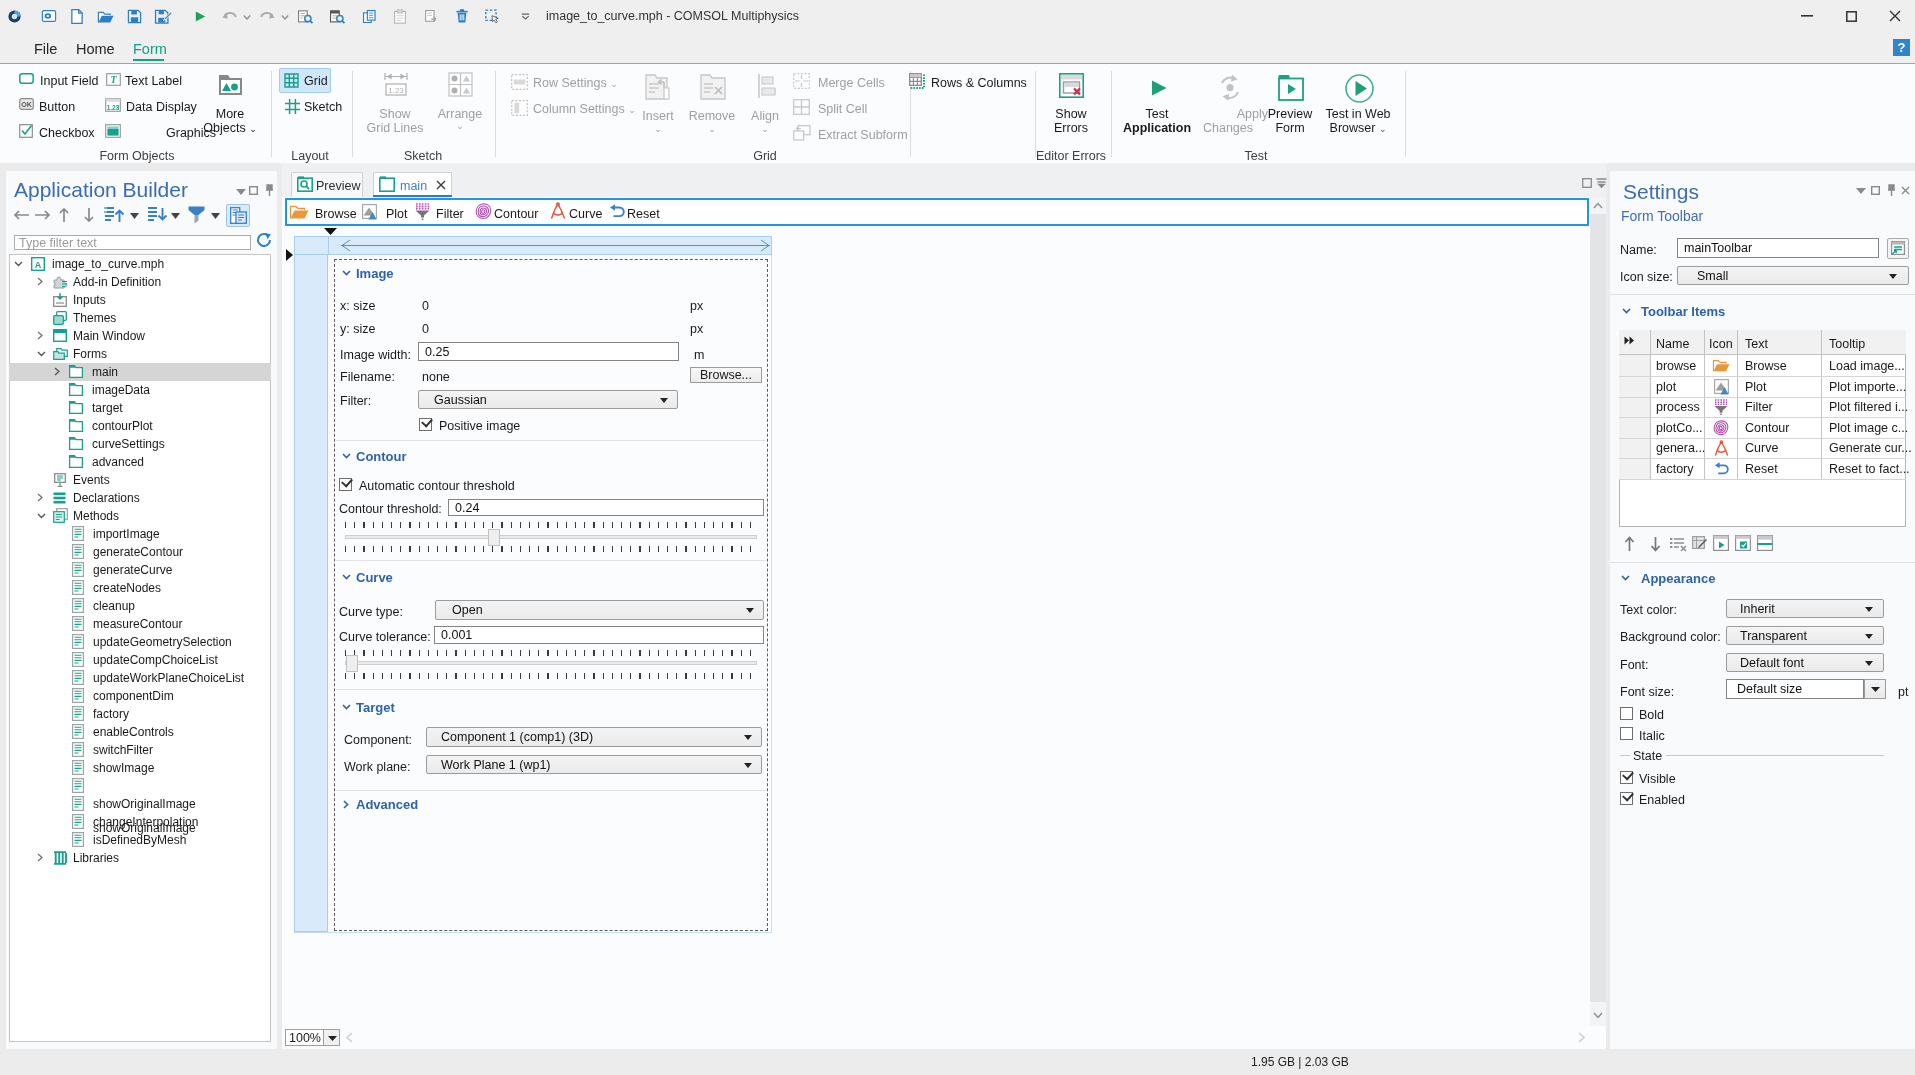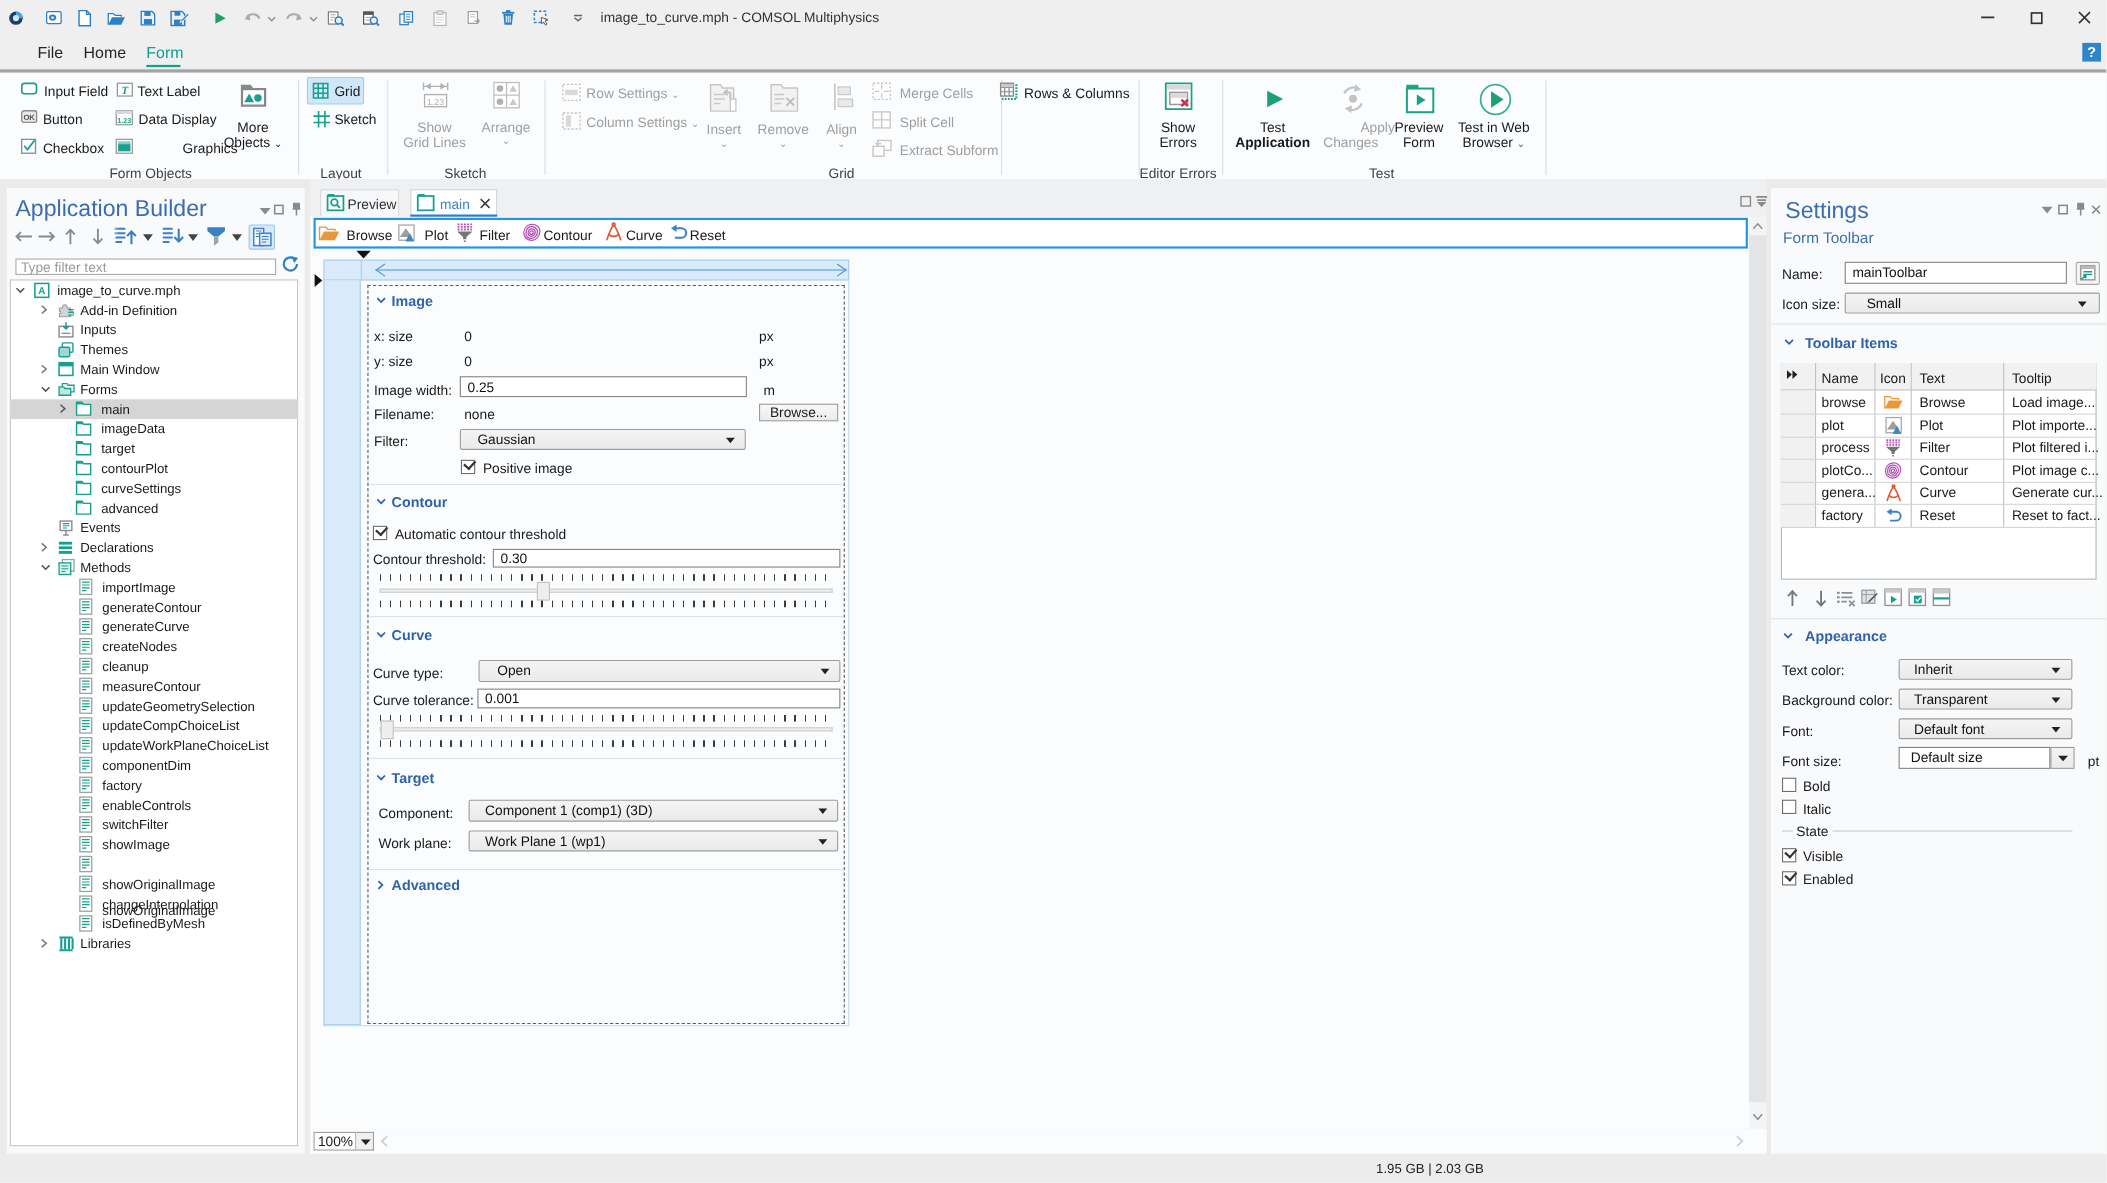--- a/index.html
+++ b/index.html
@@ -4,21 +4,21 @@
 <style>
 * { margin:0; padding:0; box-sizing:border-box; }
 html,body { width:1915px; height:1075px; overflow:hidden; }
 body { font-family:"Liberation Sans", sans-serif; font-size:12.5px; color:#1a1a1a; background:#ebebeb; position:relative; }
 .abs { position:absolute; }
 .lbl { position:absolute; white-space:nowrap; font-size:12.5px; color:#1a1a1a; }
 svg { position:absolute; overflow:visible; }
 
 #titlebar { position:absolute; left:0; top:0; width:1915px; height:33px; background:#efefef; }
 #menurow { position:absolute; left:0; top:33px; width:1915px; height:30px; background:#efefef; }
-#ribbon { position:absolute; left:0; top:63px; width:1915px; height:100px; background:#fbfcfe; border-top:3px solid #a3a3a3; }
+#ribbon { position:absolute; left:0; top:63px; width:1915px; height:100px; background:#fbfcfe; border-top:1px solid #a3a3a3; }
 .rsep { position:absolute; top:7px; width:1px; height:86px; background:#dcdcdc; }
 .rgrouplbl { position:absolute; top:85px; font-size:12.5px; color:#3f3f3f; text-align:center; white-space:nowrap; }
 .rlbl { position:absolute; font-size:12.5px; color:#1a1a1a; white-space:nowrap; }
 .rlbl.dis { color:#9f9f9f; }
 .bigbtnlbl { position:absolute; font-size:12.5px; color:#1a1a1a; text-align:center; white-space:nowrap; }
 .bigbtnlbl.dis { color:#9f9f9f; }
 #menurow .mtab { position:absolute; top:8px; font-size:14.5px; color:#262626; }
 
 #leftpanel { position:absolute; left:6px; top:171px; width:271px; height:878px; background:#f9fafc; }
 #centerarea { position:absolute; left:282px; top:163px; width:1324px; height:886px; background:#eff0f2; }
@@ -772,21 +772,21 @@
     <div class="lbl" style="left:157px; top:256px;">Positive image</div>
     <div class="divline" style="left:54px; top:277px; width:430px;"></div>
     <svg style="left:60px; top:290px;" width="9" height="6" viewBox="0 0 9 6">
         <path d="M1 1 L4.5 4.6 L8 1" fill="none" stroke="#2f63a7" stroke-width="1.6"></path>
       </svg>
     <div class="sechead" style="left:74px; top:286px;">Contour</div>
     <div class="chkbox on" style="left:57px; top:315px;"></div>
     <div class="lbl" style="left:77px; top:316px;">Automatic contour threshold</div>
     <div class="lbl" style="left:57px; top:339px;">Contour threshold:</div>
     <div class="tinput" style="left:166px; top:336px; width:316px; height:17px;">
-        <span>0.30</span>
+        <span>0.24</span>
       </div>
     <div class="abs" style="left:63px; top:359px; width:412px; height:6px; background-image:repeating-linear-gradient(90deg,#3a3a3a 0 1.2px,transparent 1.2px 9.2px);"></div>
     <div class="abs" style="left:63px; top:372px; width:412px; height:4px; background:#ebebeb; border:1px solid #cfcfcf;"></div>
     <div class="abs" style="left:206px; top:366px; width:12px; height:17px; background:#eeeeee; border:1px solid #c2c2c2;"></div>
     <div class="abs" style="left:63px; top:383px; width:412px; height:6px; background-image:repeating-linear-gradient(90deg,#3a3a3a 0 1.2px,transparent 1.2px 9.2px);"></div>
     <div class="divline" style="left:54px; top:397px; width:430px;"></div>
     <svg style="left:60px; top:411px;" width="9" height="6" viewBox="0 0 9 6">
         <path d="M1 1 L4.5 4.6 L8 1" fill="none" stroke="#2f63a7" stroke-width="1.6"></path>
       </svg>
     <div class="sechead" style="left:74px; top:407px;">Curve</div>

